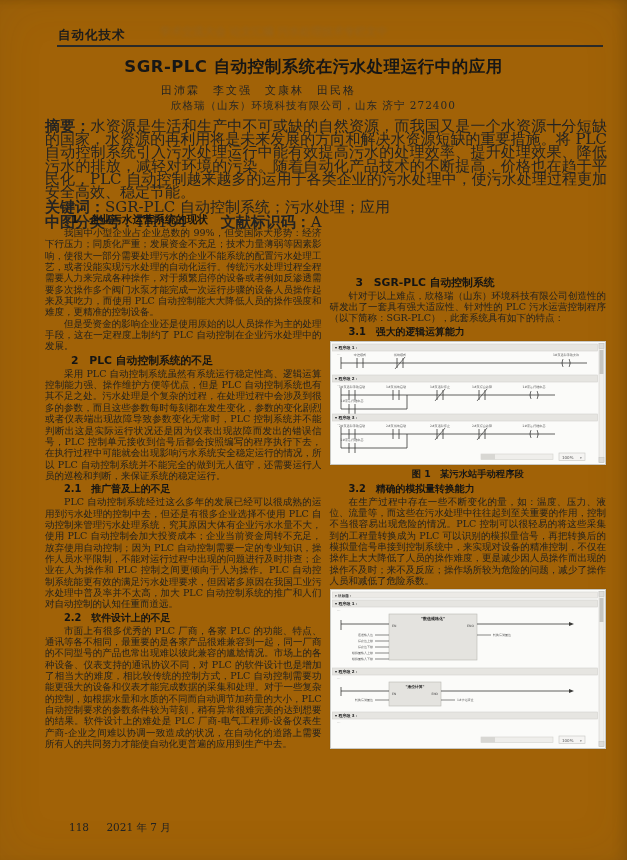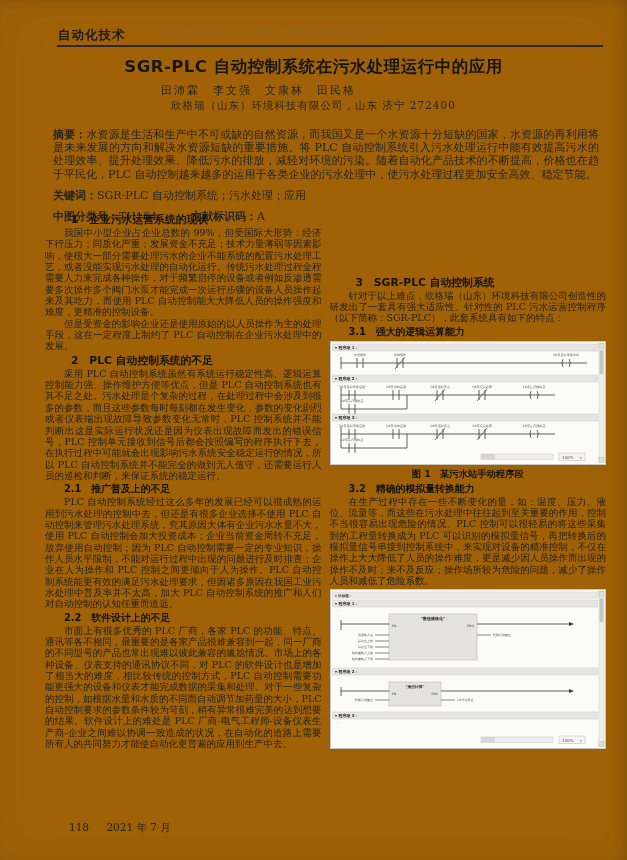--- a/index.html
+++ b/index.html
@@ -29,21 +29,21 @@
   }
   .art-authors{
     position:absolute; top:83px; left:0; width:517px; text-align:center;
     font-size:11px; color:#222; letter-spacing:2px;
   }
   .art-affil{
     position:absolute; top:99px; left:0; width:627px; text-align:center;
     font-size:10.5px; color:#262626; letter-spacing:1px;
   }
   .meta{position:absolute; top:120px; left:45px; width:562px;}
-  .meta p{margin:8px; font-size:11px; line-height:13.2px; text-align:justify; color:#232323;}
+  .meta p{margin:0; font-size:15px; line-height:13.2px; text-align:justify; color:#232323;}
   .meta .lbl{font-family:"DejaVu Sans",sans-serif; font-weight:bold;}
   .meta .kw{margin-top:2px;}
   .meta .clc{margin-top:2px;}
   .meta .clc .gap{display:inline-block; width:34px;}
   .columns{position:absolute; top:211px; left:45px; width:562px; display:flex; gap:8px;align-items:flex-end;}
   .col{width:276.5px;}
   .col-h1{
     font-family:"DejaVu Sans",sans-serif; font-weight:bold;
     font-size:10.8px; line-height:13px; margin:2px 0 1px; padding-left:26px; color:#141414;
   }

